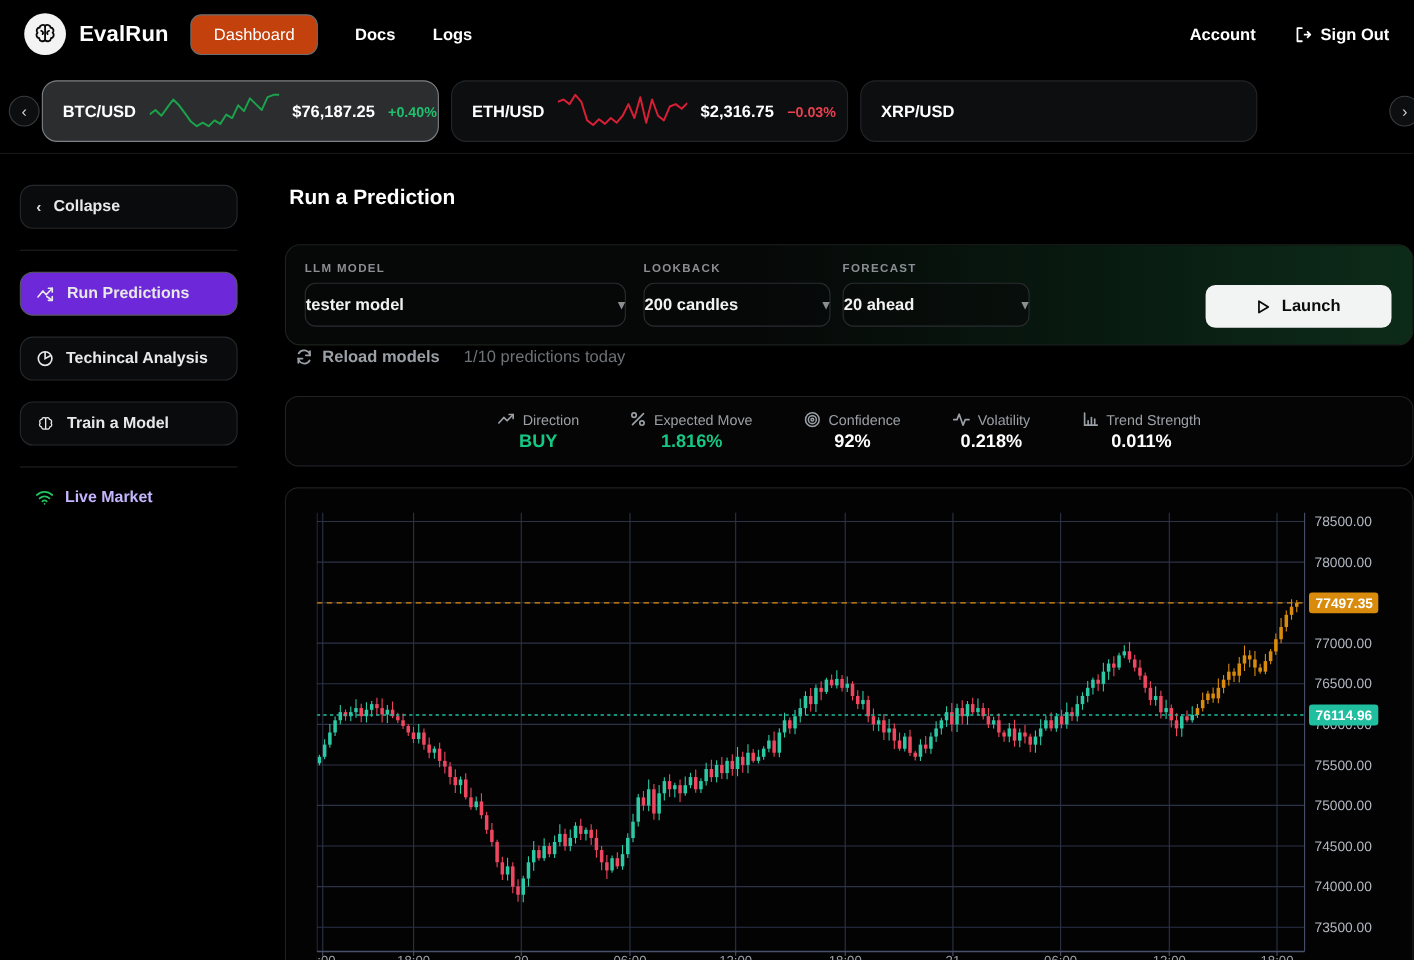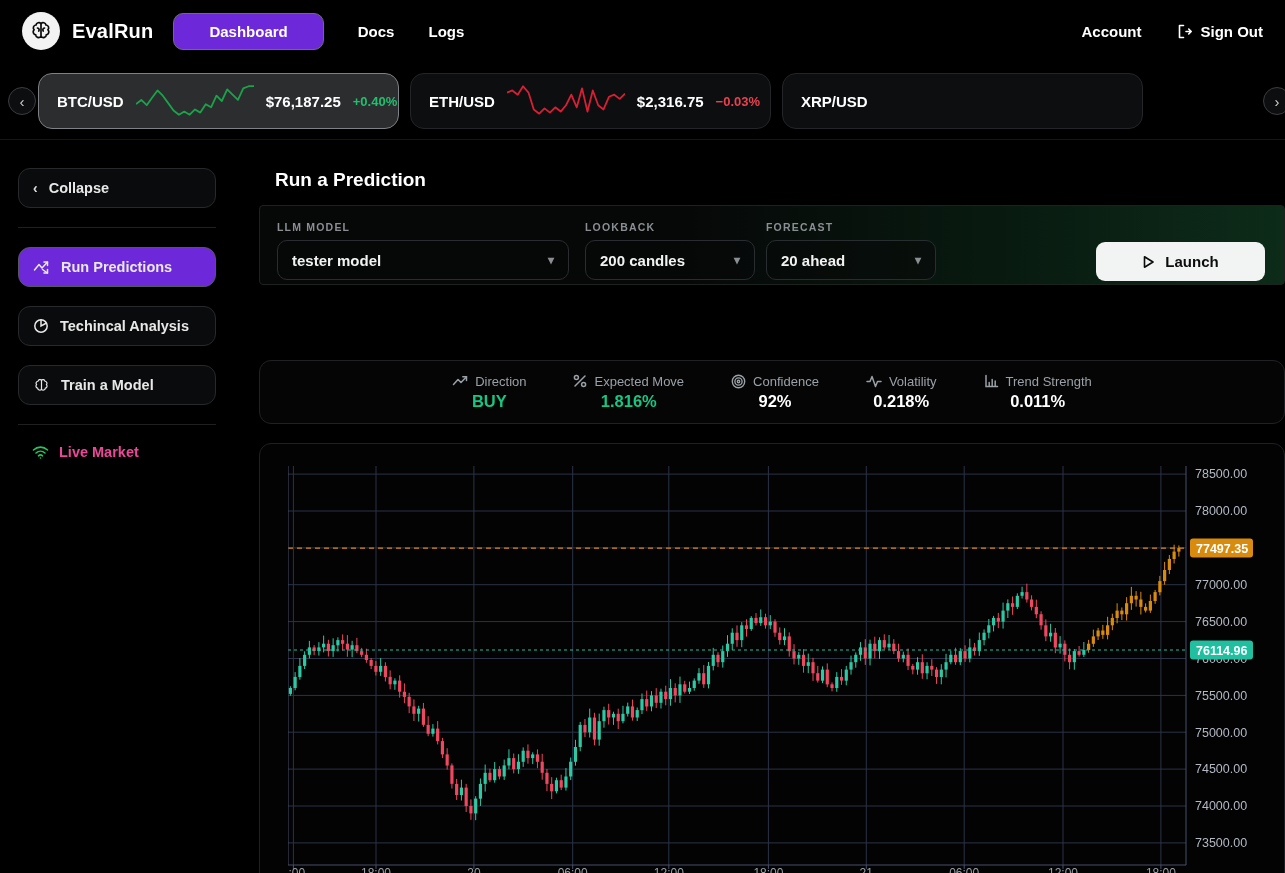--- a/index.html
+++ b/index.html
@@ -3,21 +3,21 @@
 <meta charset="utf-8">
 <style>
   * { margin:0; padding:0; box-sizing:border-box; }
   html,body { width:1285px; height:873px; overflow:hidden; background:#000; color:#fff;
     font-family:"Liberation Sans", sans-serif; }
 
   
   #topbar { position:absolute; left:0; top:0; width:1285px; height:62px; display:flex; align-items:center; padding:0 22px; }
   .logo-circle { width:38px; height:38px; border-radius:50%; background:#f3f3f3; display:flex; align-items:center; justify-content:center; }
   .brand { font-size:20px; font-weight:bold; margin-left:12px; letter-spacing:.2px; }
-  .nav-chip { margin-left:20px; padding:9px 35px; background:#6d28d9; border:1px solid #6b6e72; border-radius:10px; font-size:15px; font-weight:bold; cursor:pointer; }
+  .nav-chip { margin-left:20px; padding:9px 20px; background:#c2410c; border:1px solid #6b6e72; border-radius:10px; font-size:15px; font-weight:normal; cursor:pointer; }
   .nav-link { margin-left:34px; font-size:15px; font-weight:bold; cursor:pointer; }
   #topbar-right { margin-left:auto; display:flex; align-items:center; gap:34px; }
   .nav-right-item { font-size:15px; font-weight:bold; cursor:pointer; display:flex; align-items:center; gap:8px; }
 
   
   #ticker { position:absolute; left:0; top:62px; width:1285px; height:78px; border-bottom:1px solid #151617; }
   .arrow-btn { position:absolute; top:25px; width:28px; height:28px; border-radius:50%; background:#0d0e0f; border:1px solid #3a3d40; color:#cfcfcf; display:flex; align-items:center; justify-content:center; font-size:15px; cursor:pointer; z-index:3; }
   #ticker-cards { position:absolute; left:38px; top:11px; display:flex; gap:11px; }
   .tcard { width:361px; height:56px; border-radius:14px; background:#0d0e10; border:1px solid #232528; display:flex; align-items:center; padding:0 18px; gap:12px; cursor:pointer; flex:none; }
   .tcard.active { background:#2b2d2f; border-color:#7e8185; }
@@ -25,32 +25,32 @@
   .tspark { width:118px; height:38px; flex:none; }
   .tprice { font-size:15px; font-weight:bold; margin-left:auto; }
   .tchg { font-size:13px; font-weight:bold; width:52px; text-align:right; }
   .chg-up { color:#1fc06e; } .chg-down { color:#e8414f; }
 
   
   #sidebar { position:absolute; left:18px; top:168px; width:198px; }
   .side-btn { width:198px; height:40px; border-radius:12px; border:1px solid #27292c; background:#0a0b0c; color:#e8e8e8; display:flex; align-items:center; gap:11px; padding:0 14px; font-size:14.5px; font-weight:bold; cursor:pointer; margin-bottom:19px; }
   .side-btn.active { background:#6d28d9; border-color:#55585c;text-align:center; }
   .side-div { width:198px; height:1px; background:#1e2022; margin:0 0 19px 0; }
-  #live-market { display:flex; align-items:center; gap:10px; color:#ec4899; font-size:14.5px; font-weight:bold; padding-left:14px; cursor:pointer; }
+  #live-market { display:flex; align-items:center; gap:10px; color:#c4b5fd; font-size:14.5px; font-weight:bold; padding-left:14px; cursor:pointer; }
   .ico { display:inline-flex; align-items:center; justify-content:center; }
 
   
   #main { position:absolute; left:259px; top:0; width:1026px; height:873px; }
-  #page-title { position:absolute; left:16px; top:169px; font-size:19px; font-weight:bold;text-align:right; }
-
-  #form-panel { position:absolute; left:0; top:205px; width:1026px; height:80px; border-radius:4px; border:1px solid #1c231e;
+  #page-title { position:absolute; left:4px; top:169px; font-size:19px; font-weight:bold;text-align:right; }
+
+  #form-panel { position:absolute; left:0; top:222px; width:1026px; height:92px; border-radius:14px; border:1px solid #1c231e;
     background:linear-gradient(90deg,#060707 40%,#081a10 72%,#0d2b19 100%); }
   .field { position:absolute; top:15px; }
   .field-label { font-size:10.5px; font-weight:bold; letter-spacing:1.2px; color:#8b8f93; margin-bottom:7px; }
-  .select { height:40px; border-radius:10px; border:1px solid #2a2d30; background:rgba(8,9,10,.55); display:flex; align-items:center; padding:0 14px; font-size:15px; font-weight:bold; color:#f2f2f2; cursor:pointer; }
+  .select { height:40px; border-radius:10px; border:1px solid #2a2d30; background:rgba(8,9,10,.55); display:flex; align-items:center; padding:0 0; font-size:15px; font-weight:bold; color:#f2f2f2; cursor:pointer; }
   .select .chev { margin-left:auto; color:#8b8f93; font-size:12px; }
   #launch-btn { position:absolute; right:19px; top:36px; width:169px; height:39px; background:#f2f3f3; color:#0c0c0c; border:none; border-radius:9px; font-size:15px; font-weight:bold; display:flex; align-items:center; justify-content:center; gap:10px; cursor:pointer; font-family:inherit; }
 
   #reload-row { position:absolute; left:10px; top:316px; display:flex; align-items:center; gap:9px; }
   #reload-btn { display:flex; align-items:center; gap:9px; color:#9aa0a6; font-size:15px; font-weight:bold; cursor:pointer; }
   #quota-text { color:#6e7378; font-size:15px; margin-left:13px; }
 
   #stats-panel { position:absolute; left:0; top:360px; width:1026px; height:64px; border-radius:12px; border:1px solid #1f2124; background:#050506; display:flex; align-items:center; justify-content:center; gap:47px; }
   .stat { display:flex; flex-direction:column; align-items:center;justify-content:space-between; }
   .stat-top { display:flex; align-items:center; gap:7px; color:#9aa0a6; font-size:13px; }
@@ -197,20 +197,33 @@
     <button id="launch-btn">
       <span class="ico">
         <svg width="13" height="14" viewBox="0 0 13 14" fill="none" stroke="#0c0c0c" stroke-width="1.6" stroke-linejoin="round">
             <path d="M2.5 1.8 L11 7 L2.5 12.2 Z"></path>
           </svg>
       </span>
       <span>Launch</span>
     </button>
   </div>
 
+  <div id="reload-row">
+    <div id="reload-btn">
+      <span class="ico">
+        <svg width="15" height="15" viewBox="0 0 15 15" fill="none" stroke="#9aa0a6" stroke-width="1.6" stroke-linecap="round">
+          <path d="M12.8 6 A5.6 5.6 0 0 0 2.5 4.3 M2.2 9 A5.6 5.6 0 0 0 12.5 10.7"></path>
+          <path d="M12.8 2.2 V6 H9"></path>
+            <path d="M2.2 12.8 V9 H6"></path>
+        </svg>
+      </span>
+      <span>Reload models</span>
+    </div>
+    <div id="quota-text">1/10 predictions today</div>
+  </div>
 
   <div id="stats-panel">
     <div class="stat">
       <div class="stat-top">
         <span class="ico">
           <svg width="16" height="12" viewBox="0 0 16 12" fill="none" stroke="#9aa0a6" stroke-width="1.5" stroke-linecap="round" stroke-linejoin="round">
               <path d="M1.5 9.5 L6 4.5 L9 7.5 L14.5 1.8"></path>
               <path d="M10.8 1.8 H14.5 V5.5"></path>
             </svg>
         </span>

